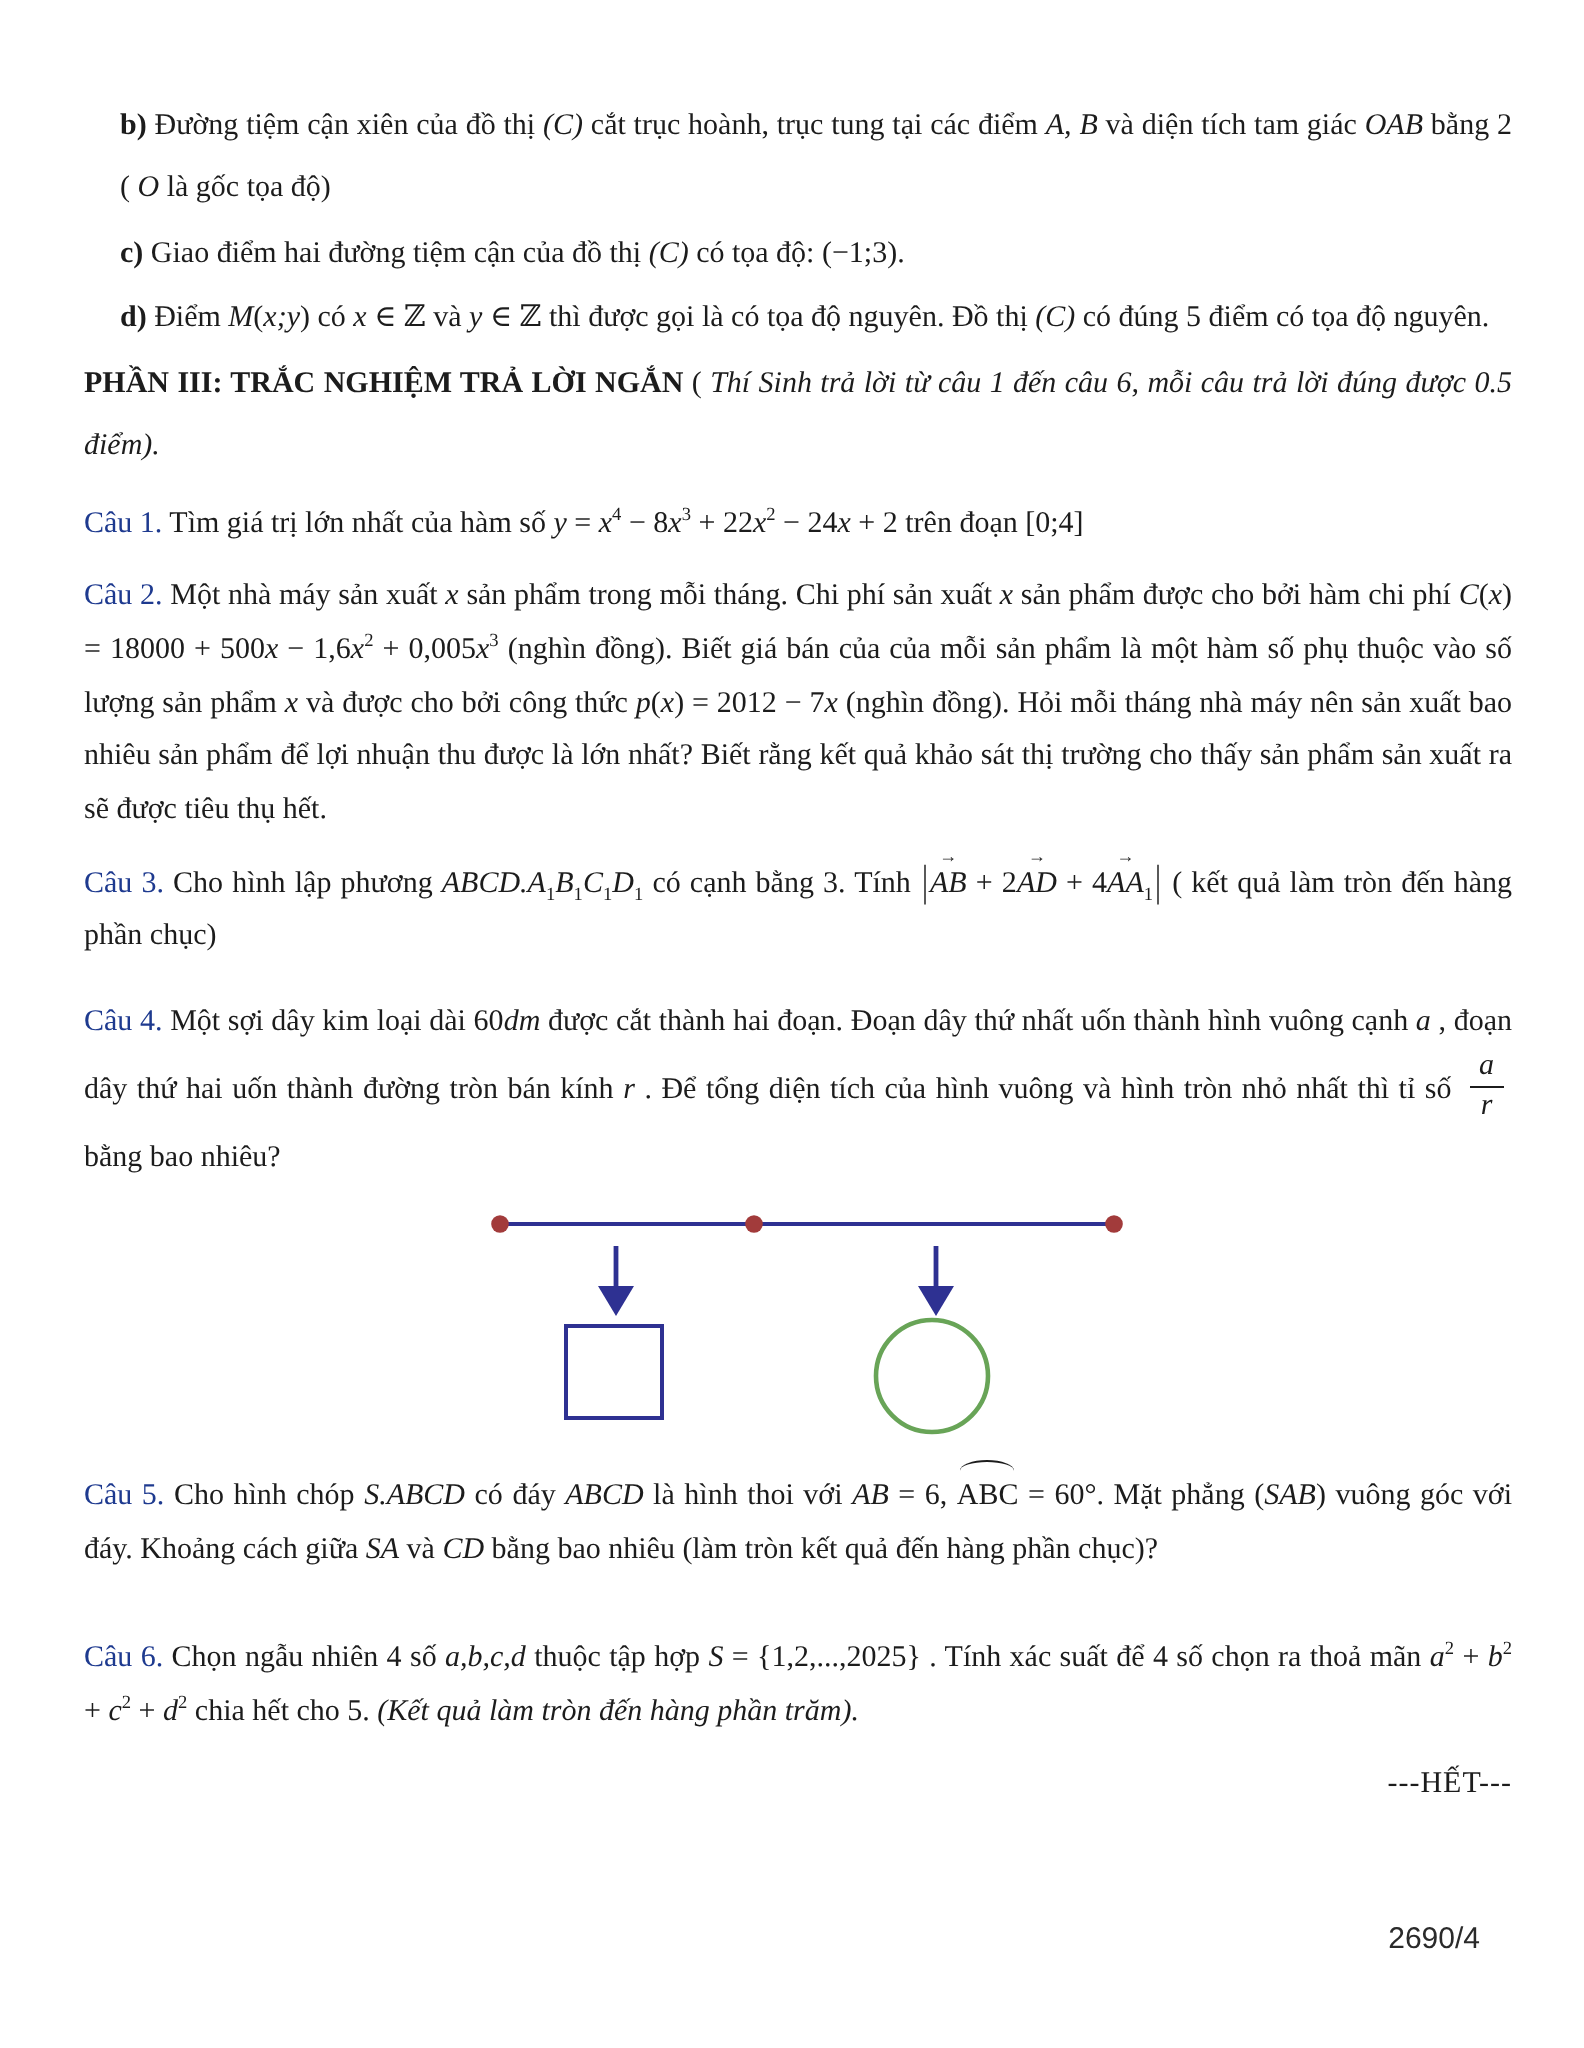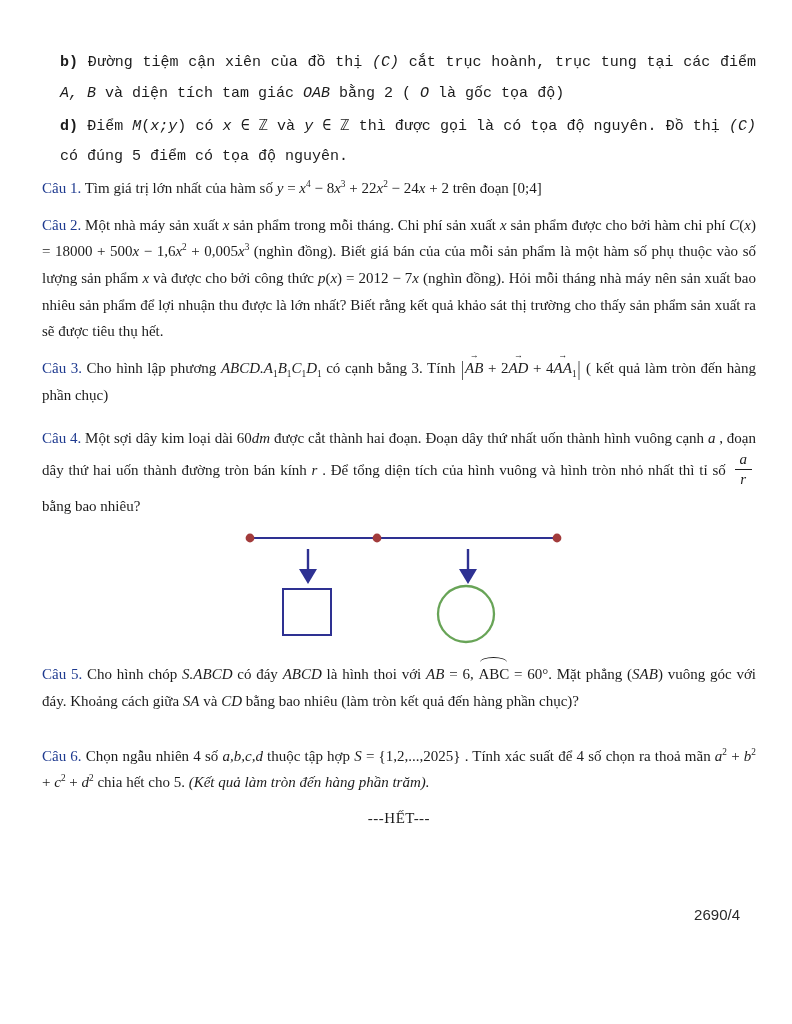--- a/index.html
+++ b/index.html
@@ -9,21 +9,21 @@
     width:792px;height:1024px;
     margin:0 auto;
     background:var(--page-bg,#ffffff);
     box-sizing:border-box;
     padding:48px 36px 0 42px;
     font-family:"Liberation Serif","DejaVu Serif",serif;
     font-size:15px;
     color:var(--ink,#1c1c1c);
     overflow:hidden;
   }
-  .para{margin:0 0 2px 0;line-height:2.05;text-align:justify;font-family:Liberation Mono, monospace;}
+  .para{margin:0 0 2px 0;line-height:2.05;text-align:justify;}
   .para.indent{padding-left:18px;}
   .section-header{margin:2px 0 10px 0;line-height:2.05;text-align:justify;}
   .question{margin:0 0 10px 0;line-height:1.78;text-align:justify;}
   .question.last{margin-bottom:4px;margin-top:16px;}
   .q-gap{margin-top:28px;}
 
   .sg-n{}
   .sg-b{font-weight:700;}
   .sg-bb{font-weight:400;color:var(--accent,#1e3a8f);}
   .sg-i{font-style:italic;}
@@ -47,37 +47,39 @@
 
   .figure{margin:6px 0 8px 166px;}
   .figure svg{display:block;}
   .d-line{stroke:var(--navy,#2e3192);stroke-width:2;fill:none;}
   .d-dot{fill:var(--dotred,#a23b3b);stroke:none;}
   .d-arrow-stem{stroke:var(--navy,#2e3192);stroke-width:2.4;fill:none;}
   .d-arrow-head{fill:var(--navy,#2e3192);stroke:none;}
   .d-square{stroke:var(--navy,#2e3192);stroke-width:2;fill:none;}
   .d-circle{stroke:var(--green,#68a457);stroke-width:2.3;fill:none;}
 
-  .end-marker{margin:4px 0 0 0;text-align:center;line-height:1.6;letter-spacing:0.5px;}
+  .end-marker{margin:4px 0 0 0;text-align:right;line-height:1.6;letter-spacing:0.5px;}
   .page-footer{
-    position:absolute;top:906px;right:52px;
+    position:absolute;top:961px;right:52px;
     font-family:"Liberation Sans","DejaVu Sans",sans-serif;
     font-size:15px;color:#2a2a2a;
   }
 </style>
 </head>
 <body>
 
 <div class="page">
 
   <p class="para indent"><span class="sg-b">b)</span><span class="sg-n"> Đường tiệm cận xiên của đồ thị </span><span class="sg-i">(C)</span><span class="sg-n"> cắt trục hoành, trục tung tại các điểm </span><span class="sg-i">A, B</span><span class="sg-n"> và diện tích tam giác </span><span class="sg-i">OAB</span><span class="sg-n"> bằng 2 ( </span><span class="sg-i">O</span><span class="sg-n"> là gốc tọa độ)</span></p>
 
+  <p class="para indent"><span class="sg-b">c)</span><span class="sg-n"> Giao điểm hai đường tiệm cận của đồ thị </span><span class="sg-i">(C)</span><span class="sg-n"> có tọa độ: (−1;3).</span></p>
 
   <p class="para indent"><span class="sg-b">d)</span><span class="sg-n"> Điểm </span><span class="sg-i">M</span><span class="sg-n">(</span><span class="sg-i">x;y</span><span class="sg-n">) có </span><span class="sg-i">x</span><span class="sg-n"> ∈ ℤ và </span><span class="sg-i">y</span><span class="sg-n"> ∈ ℤ thì được gọi là có tọa độ nguyên. Đồ thị </span><span class="sg-i">(C)</span><span class="sg-n"> có đúng 5 điểm có tọa độ nguyên.</span></p>
 
+  <p class="section-header"><span class="sg-b">PHẦN III: TRẮC NGHIỆM TRẢ LỜI NGẮN</span><span class="sg-n"> ( </span><span class="sg-i">Thí Sinh trả lời từ câu 1 đến câu 6, mỗi câu trả lời đúng được 0.5 điểm).</span></p>
 
   <p class="question"><span class="sg-bb">Câu 1.</span><span class="sg-n"> Tìm giá trị lớn nhất của hàm số </span><span class="sg-i">y</span><span class="sg-n"> = </span><span class="sg-i">x</span><sup>4</sup><span class="sg-n"> − 8</span><span class="sg-i">x</span><sup>3</sup><span class="sg-n"> + 22</span><span class="sg-i">x</span><sup>2</sup><span class="sg-n"> − 24</span><span class="sg-i">x</span><span class="sg-n"> + 2 trên đoạn [0;4]</span></p>
 
   <p class="question"><span class="sg-bb">Câu 2.</span><span class="sg-n"> Một nhà máy sản xuất </span><span class="sg-i">x</span><span class="sg-n"> sản phẩm trong mỗi tháng. Chi phí sản xuất </span><span class="sg-i">x</span><span class="sg-n"> sản phẩm được cho bởi hàm chi phí </span><span class="sg-i">C</span><span class="sg-n">(</span><span class="sg-i">x</span><span class="sg-n">) = 18000 + 500</span><span class="sg-i">x</span><span class="sg-n"> − 1,6</span><span class="sg-i">x</span><sup>2</sup><span class="sg-n"> + 0,005</span><span class="sg-i">x</span><sup>3</sup><span class="sg-n"> (nghìn đồng). Biết giá bán của của mỗi sản phẩm là một hàm số phụ thuộc vào số lượng sản phẩm </span><span class="sg-i">x</span><span class="sg-n"> và được cho bởi công thức </span><span class="sg-i">p</span><span class="sg-n">(</span><span class="sg-i">x</span><span class="sg-n">) = 2012 − 7</span><span class="sg-i">x</span><span class="sg-n"> (nghìn đồng). Hỏi mỗi tháng nhà máy nên sản xuất bao nhiêu sản phẩm để lợi nhuận thu được là lớn nhất? Biết rằng kết quả khảo sát thị trường cho thấy sản phẩm sản xuất ra sẽ được tiêu thụ hết.</span></p>
 
   <p class="question"><span class="sg-bb">Câu 3.</span><span class="sg-n"> Cho hình lập phương </span><span class="sg-i">ABCD.A</span><sub>1</sub><span class="sg-i">B</span><sub>1</sub><span class="sg-i">C</span><sub>1</sub><span class="sg-i">D</span><sub>1</sub><span class="sg-n"> có cạnh bằng 3. Tính </span><span class="sg-bar">|</span><span class="sg-vec">AB</span><span class="sg-n"> + 2</span><span class="sg-vec">AD</span><span class="sg-n"> + 4</span><span class="sg-vec">AA</span><sub>1</sub><span class="sg-bar">|</span><span class="sg-n"> ( kết quả làm tròn đến hàng phần chục)</span></p>
 
   <p class="question last"><span class="sg-bb">Câu 4.</span><span class="sg-n"> Một sợi dây kim loại dài 60</span><span class="sg-i">dm</span><span class="sg-n"> được cắt thành hai đoạn. Đoạn dây thứ nhất uốn thành hình vuông cạnh </span><span class="sg-i">a</span><span class="sg-n"> , đoạn dây thứ hai uốn thành đường tròn bán kính </span><span class="sg-i">r</span><span class="sg-n"> . Để tổng diện tích của hình vuông và hình tròn nhỏ nhất thì tỉ số </span><span class="frac"><span class="frac-num">a</span><span class="frac-den">r</span></span><span class="sg-n"> bằng bao nhiêu?</span></p>
 
   <div class="figure">

